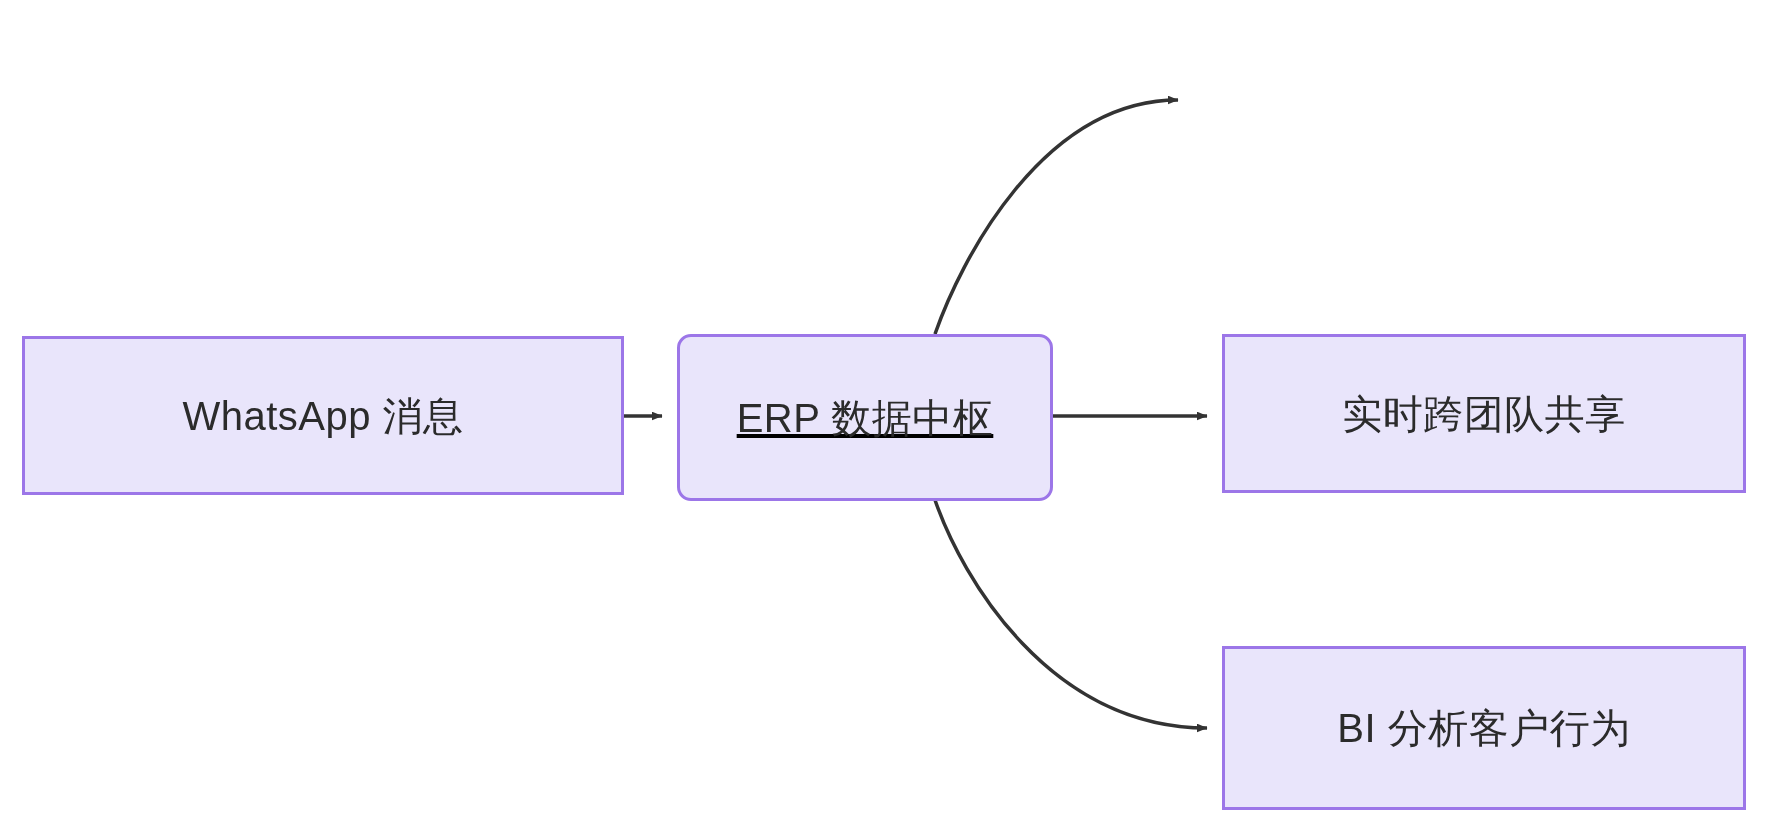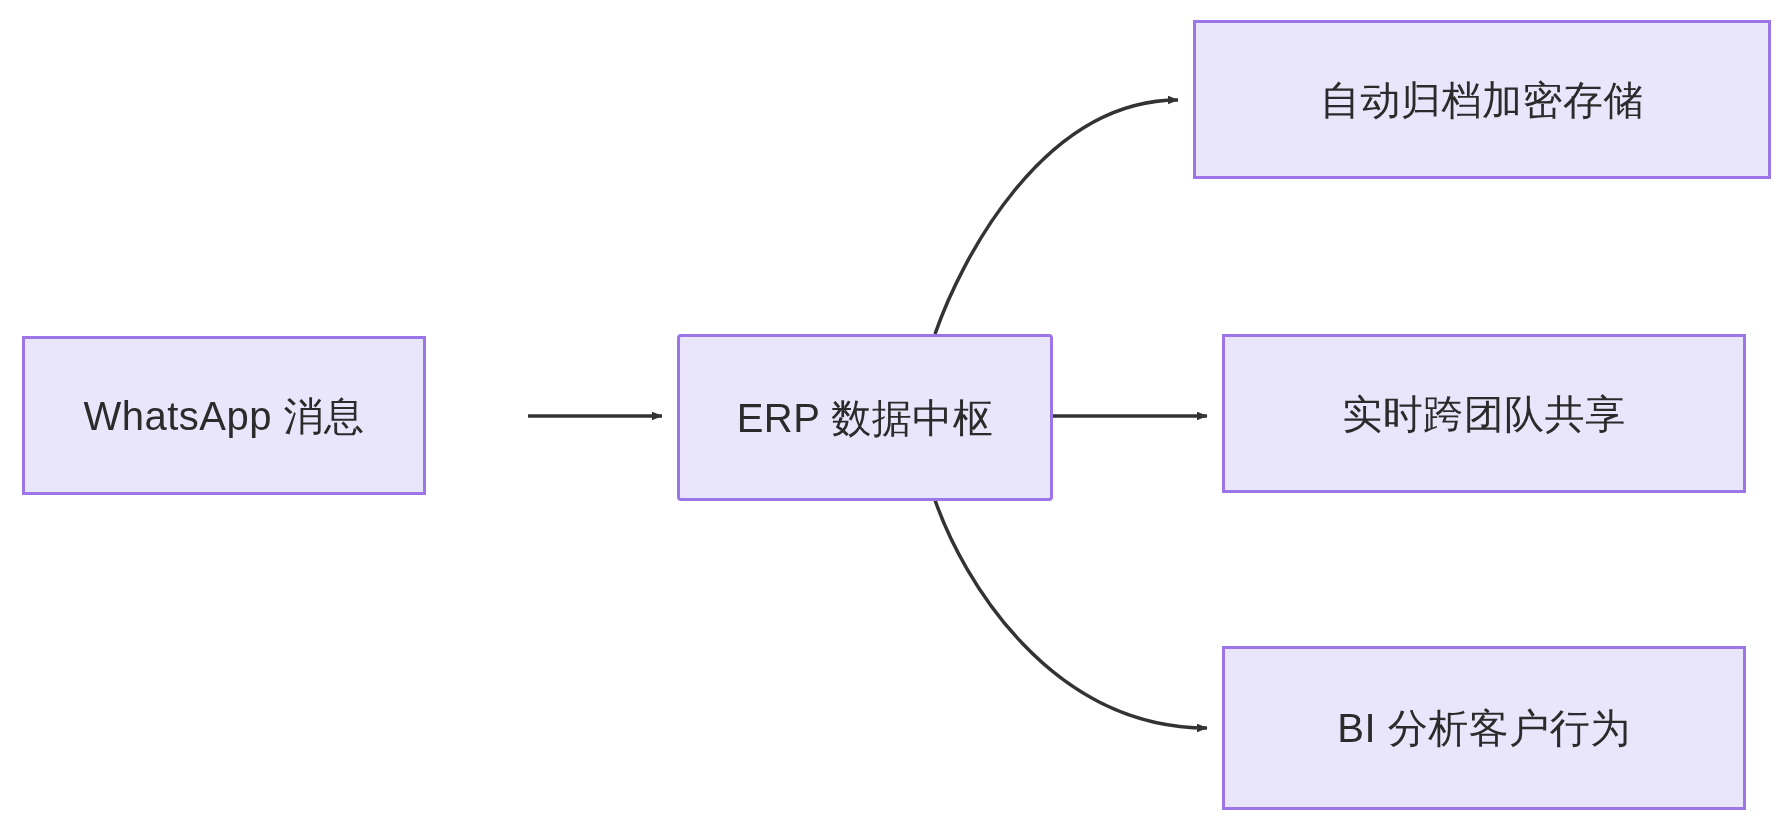--- a/index.html
+++ b/index.html
@@ -29,32 +29,33 @@
     position: absolute;
     box-sizing: border-box;
     background: #e9e5fb;
     border: 3px solid #9c76e8;
     display: flex;
     align-items: center;
     justify-content: center;
     text-align: center;
   }
   .node.rounded {
-    border-radius: 4px;
+    border-radius: 14px;
+    text-decoration: underline;
   }
   .node-label {
     color: #2b2b2b;
     font-size: 40px;
     line-height: 1.2;
     letter-spacing: 0.5px;
     white-space: nowrap;
     font-weight: 400;
   }
   
-  #node-source     { left: 22px;   top: 336px; width: 404px; height: 159px; }
+  #node-source     { left: 22px;   top: 336px; width: 602px; height: 159px; }
   #node-hub        { left: 677px;  top: 334px; width: 376px; height: 167px; }
   #node-archive    { left: 1193px; top: 20px;  width: 578px; height: 159px; }
   #node-share      { left: 1222px; top: 334px; width: 524px; height: 159px; }
   #node-bi         { left: 1222px; top: 646px; width: 524px; height: 164px; }
 </style>
 </head>
 <body>
 
 <div id="diagram-root">
 
@@ -75,23 +76,20 @@
   </svg>
 
   <div class="node" id="node-source">
     <span class="node-label">WhatsApp 消息</span>
   </div>
 
   <div class="node rounded" id="node-hub">
     <span class="node-label">ERP 数据中枢</span>
   </div>
 
-  <div class="node" id="node-archive">
-    <span class="node-label">自动归档加密存储</span>
-  </div>
 
   <div class="node" id="node-bi">
     <span class="node-label">BI 分析客户行为</span>
   </div>
 
   <div class="node" id="node-share">
     <span class="node-label">实时跨团队共享</span>
   </div>
 
 </div>

